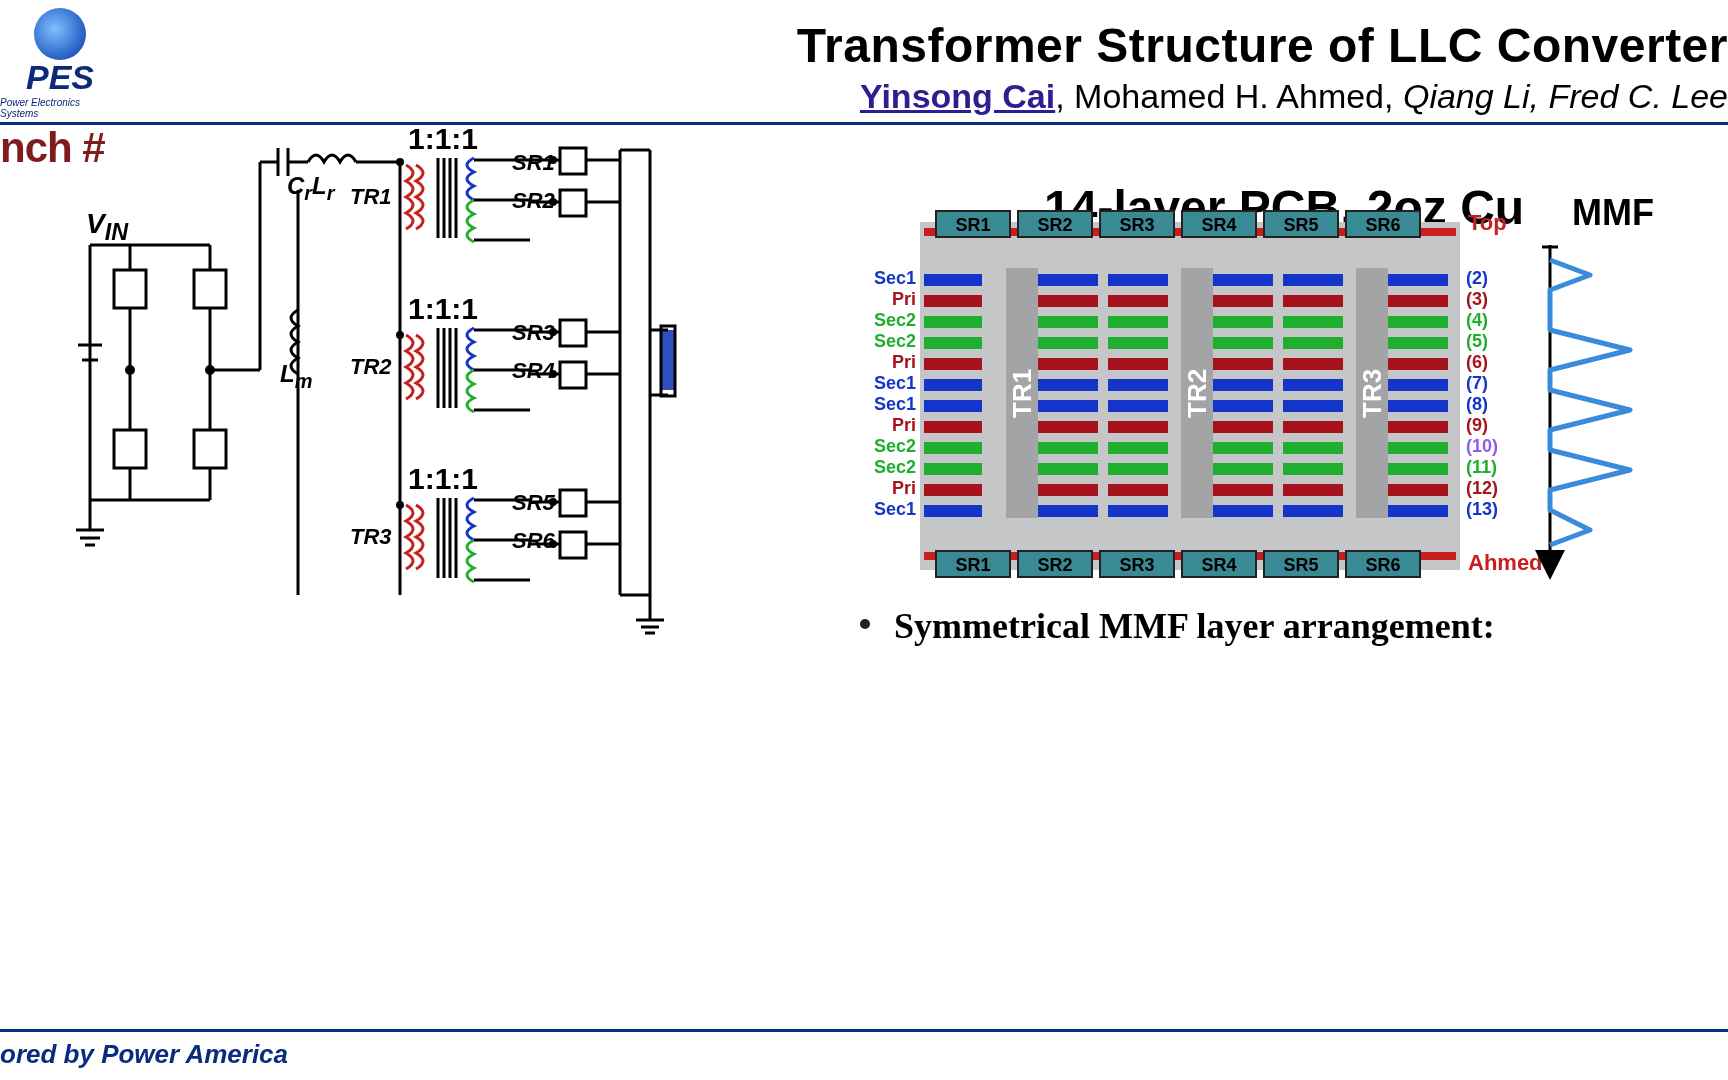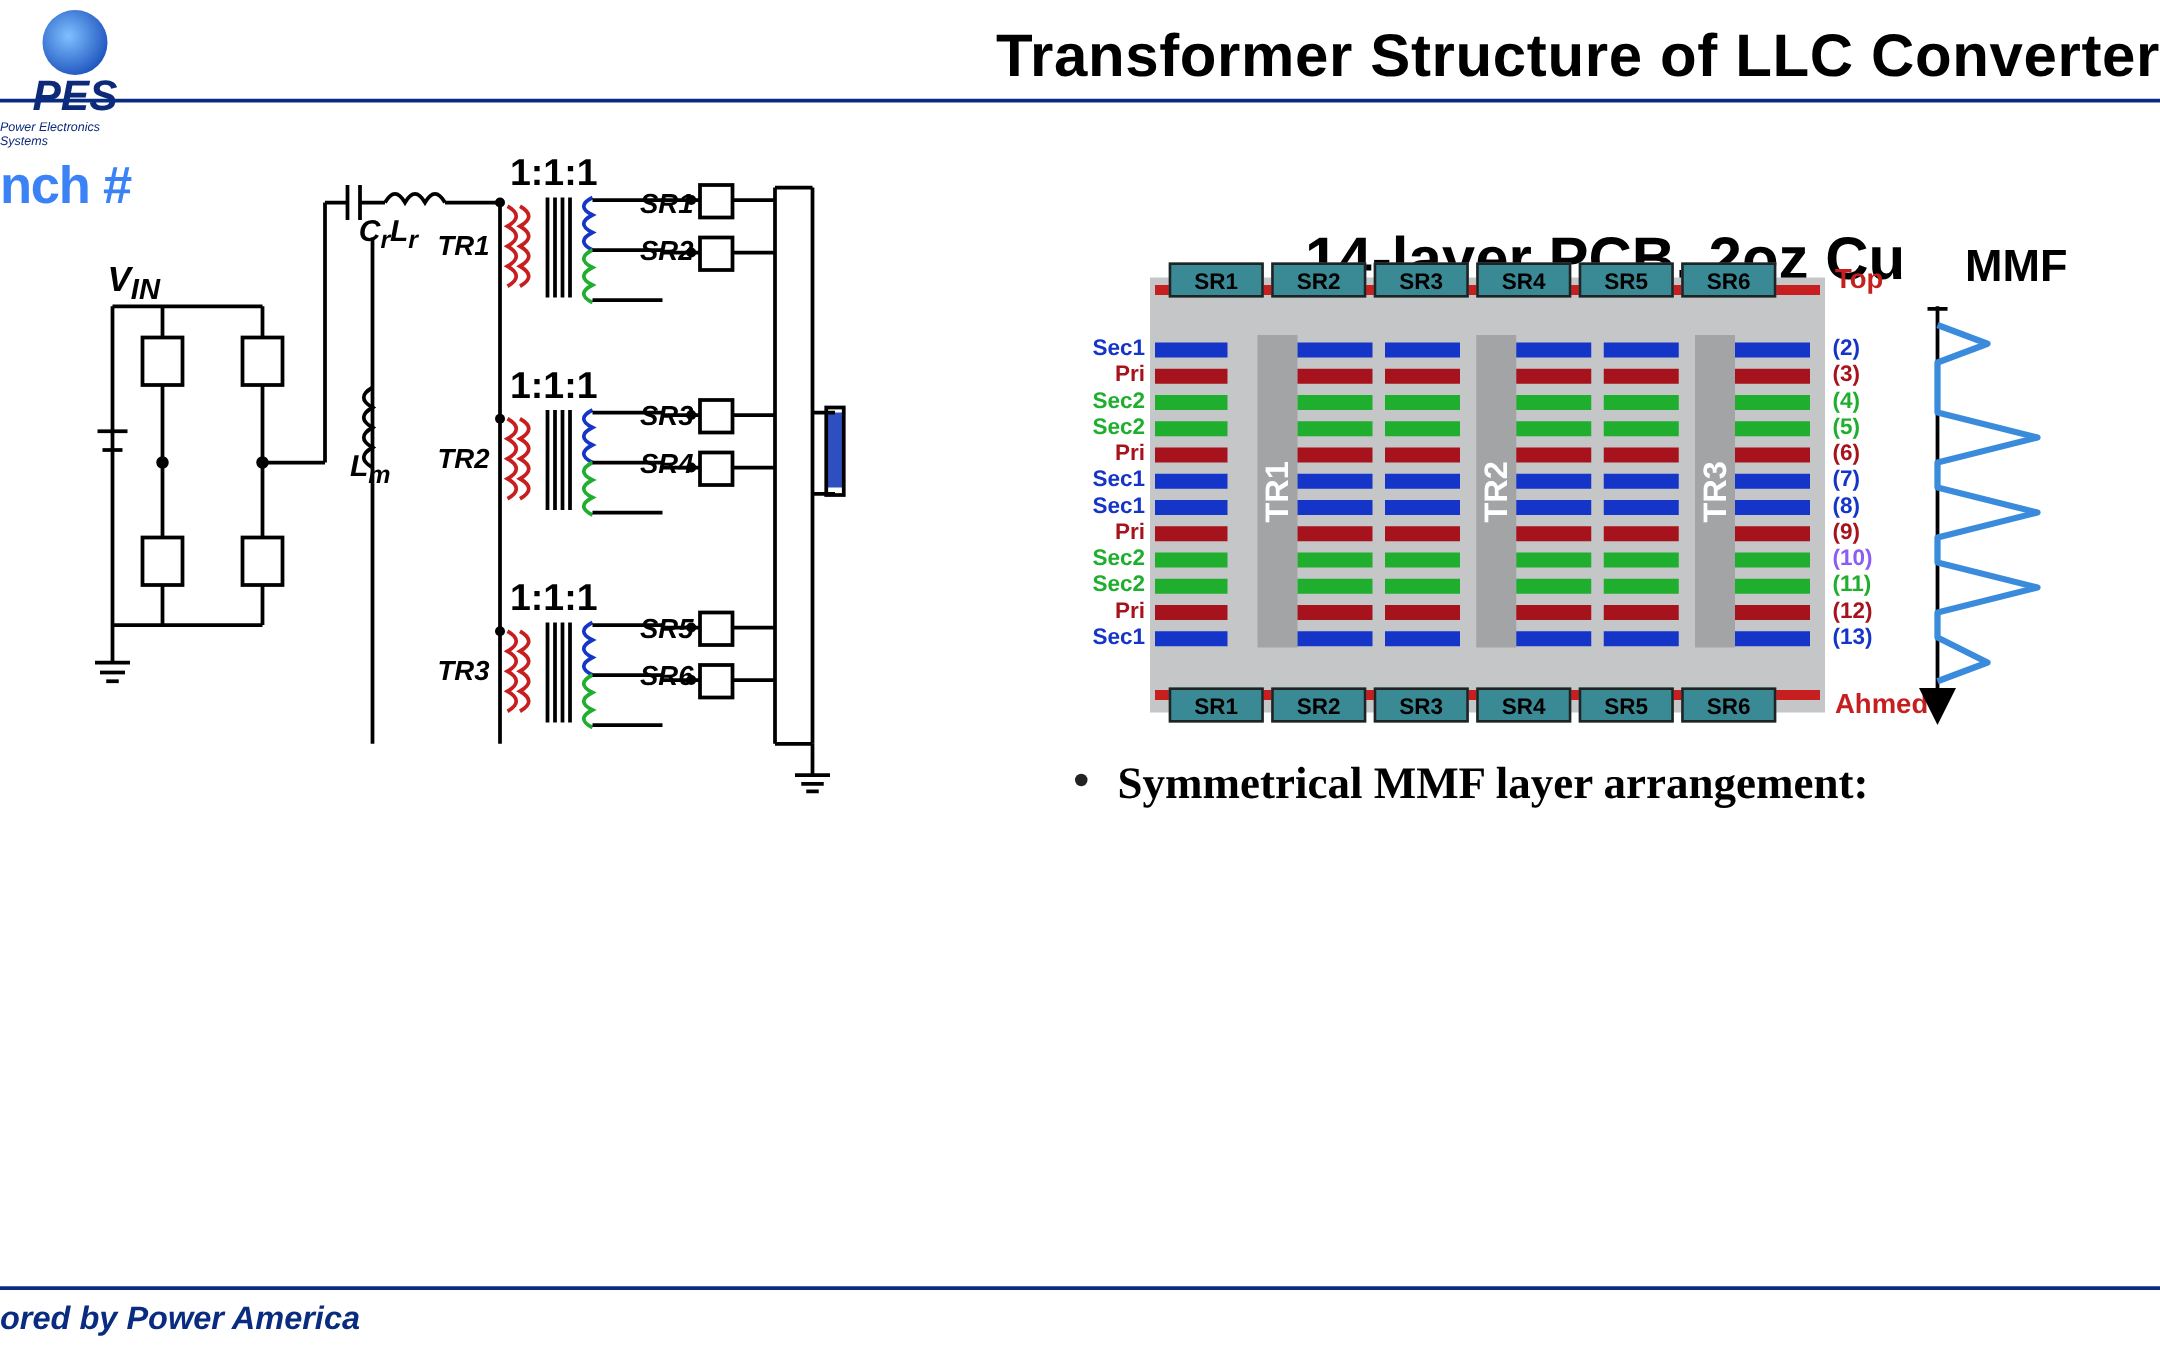--- a/index.html
+++ b/index.html
@@ -52,21 +52,21 @@
       font-style: italic;
       color: #0c2a78;
       margin-top: -2px;
     }
     .logo .sub { font-size: 10px; color: #0c2a78; font-style: italic; }
     .bench {
       position: absolute;
       left: 0; top: 124px;
       font-size: 42px;
       font-weight: 700;
-      color: #3b82f6;
+      color: #7f1d1d;
       letter-spacing: -1px;
     }
     
     .circuit {
       position: absolute;
       left: 60px; top: 130px;
       width: 670px; height: 580px;
     }
     .circuit svg { width: 100%; height: 100%; }
     .lbl { position: absolute; font-weight: 700; font-style: italic; font-size: 28px; white-space: nowrap; }
@@ -196,20 +196,23 @@
 </head>
 <body>
 
 <div class="logo">
   <div class="swirl"></div>
   <div class="cpes">PES</div>
   <div class="sub">Power Electronics Systems</div>
 </div>
 <div class="header">
   <div class="title">Transformer Structure of LLC Converter</div>
+  <div class="authors">
+    <span class="first">Yinsong Cai</span><span>, Mohamed H. Ahmed, </span><span class="italic">Qiang Li, Fred C. Lee</span>
+  </div>
   <hr class="hr">
 </div>
 <div class="bench">nch #</div>
 
 <div class="circuit">
   <svg viewBox="0 0 670 580">
     <g stroke="#000" stroke-width="3" fill="none">
 
       <line x1="30" y1="115" x2="30" y2="370"></line>
       <line x1="18" y1="215" x2="42" y2="215"></line>

